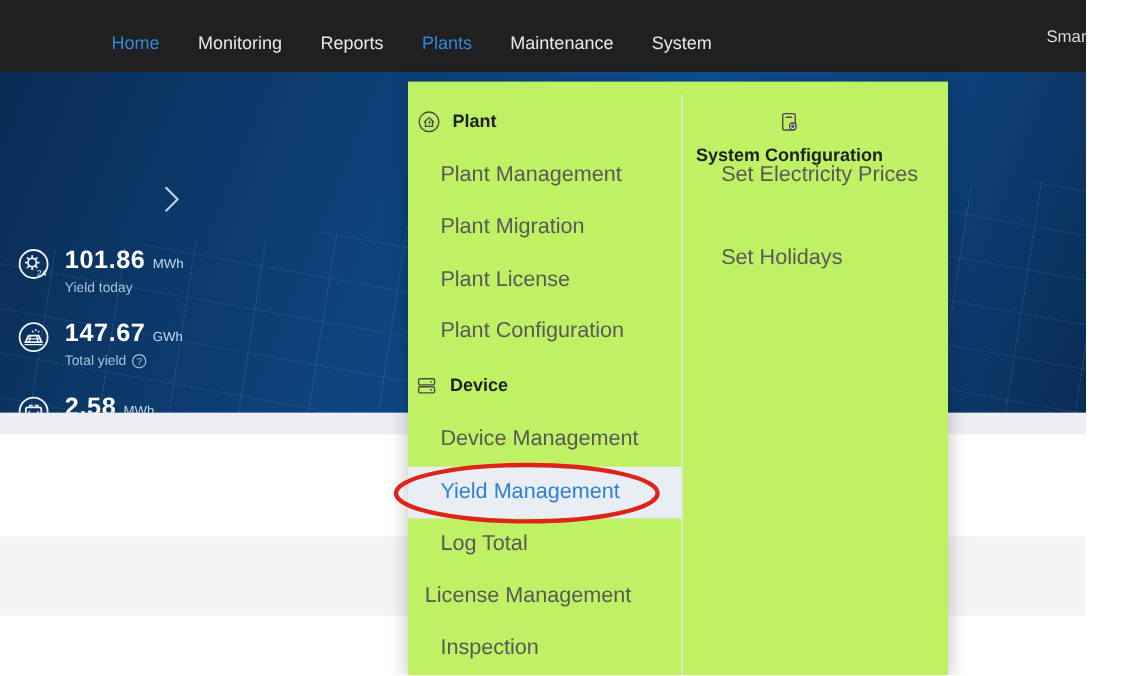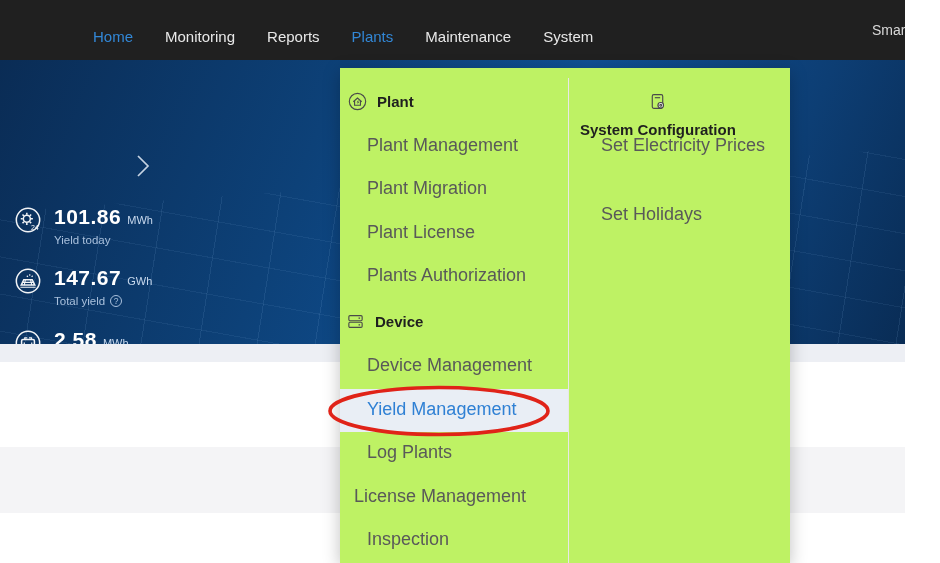--- a/index.html
+++ b/index.html
@@ -162,33 +162,33 @@
         <circle cx="10" cy="10" r="8.6"></circle>
         <path d="M5.6 10.3 10 6.3l4.4 4"></path>
         <path d="M6.9 9.4V14h6.2V9.4"></path>
         <path d="M10.5 8.9 9.1 11h1.5l-1 2.2 2.4-2.9h-1.5l.9-1.4z" fill="currentColor" stroke="none"></path>
       </svg>
       <span class="m-hdr-title">Plant</span>
     </div>
     <div class="m-item" style="left:27px; top:70px;">Plant Management</div>
     <div class="m-item" style="left:27px; top:113px;">Plant Migration</div>
     <div class="m-item" style="left:27px; top:157px;">Plant License</div>
-    <div class="m-item" style="left:27px; top:200px;">Plants Authorization</div>
+    <div class="m-item" style="left:27px; top:200px;">Plant Configuration</div>
 
     <div class="m-hdr" style="left:6px; top:244px;">
       <svg class="m-icon" viewBox="0 0 20 20" fill="none" stroke="currentColor" stroke-width="1.2">
         <rect x="3" y="3.8" width="14" height="5.4" rx="1.2"></rect>
         <rect x="3" y="10.8" width="14" height="5.4" rx="1.2"></rect>
         <path d="M13.2 6.5h1.6M13.2 13.5h1.6"></path>
       </svg>
       <span class="m-hdr-title">Device</span>
     </div>
     <div class="m-item" style="left:27px; top:290px;text-align:right;">Device Management</div>
     <div class="m-item hl" style="left:27px; top:334px;">Yield Management</div>
-    <div class="m-item" style="left:27px; top:377px;">Log Plants</div>
+    <div class="m-item" style="left:27px; top:377px;">Log Total</div>
     <div class="m-item" style="left:14px; top:421px;">License Management</div>
     <div class="m-item" style="left:27px; top:464px;">Inspection</div>
 
     <div class="m-hdr" style="left:240px; top:24px;flex-direction:column;">
       <svg class="m-icon" viewBox="0 0 20 20" fill="none" stroke="currentColor" stroke-width="1.2">
         <rect x="4.5" y="2.8" width="11" height="14.4" rx="1.6"></rect>
         <path d="M7.2 6h5.6"></path>
         <circle cx="13.4" cy="14" r="2.9" fill="#fff"></circle>
         <circle cx="13.4" cy="14" r="1"></circle>
         <path d="M13.4 11.6v-.8M13.4 16.4v.8M15.8 14h.8M11 14h-.8" stroke-width="1"></path>

